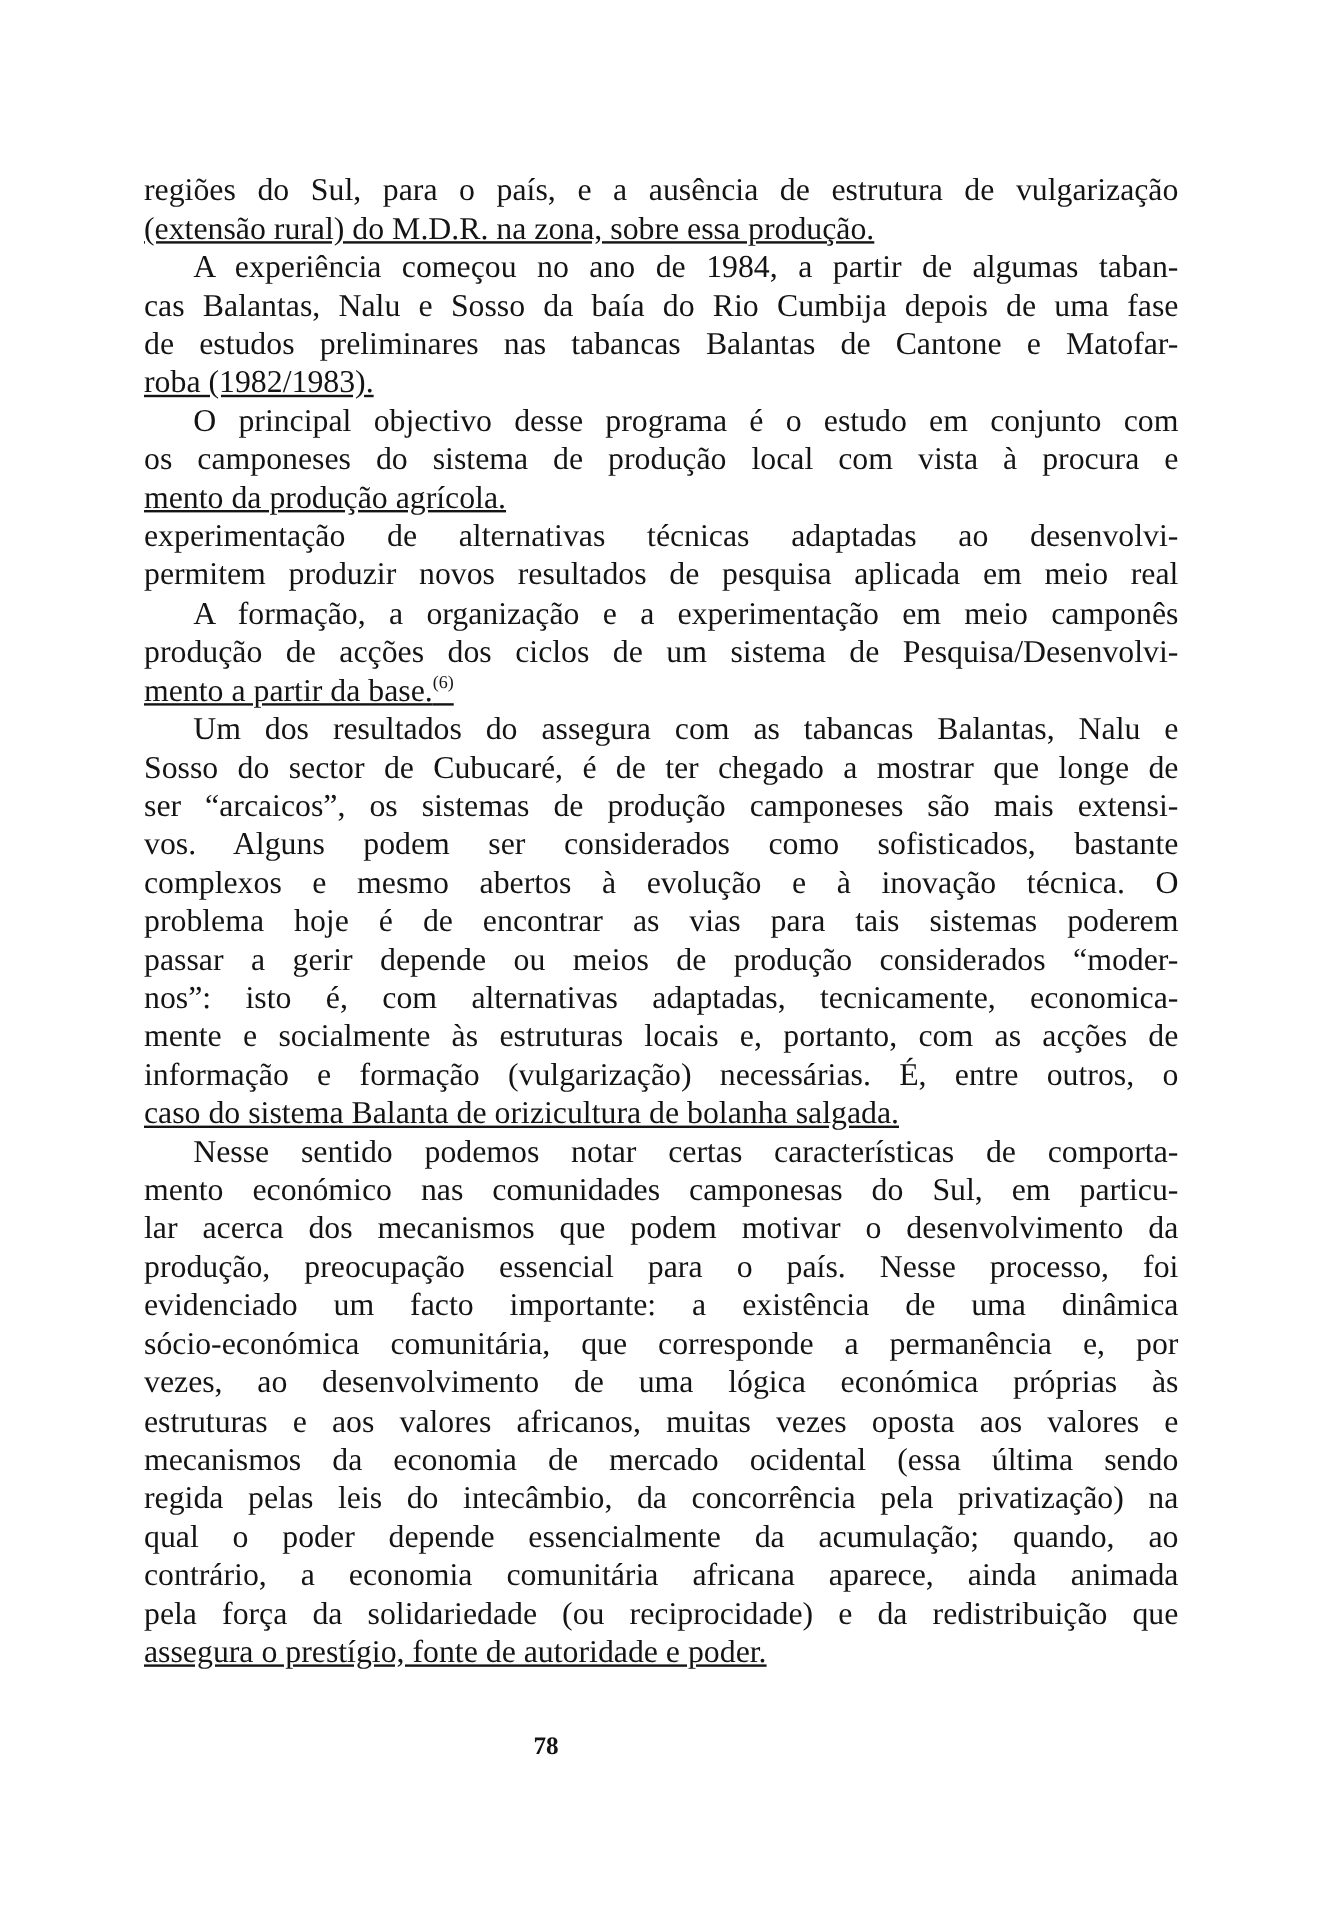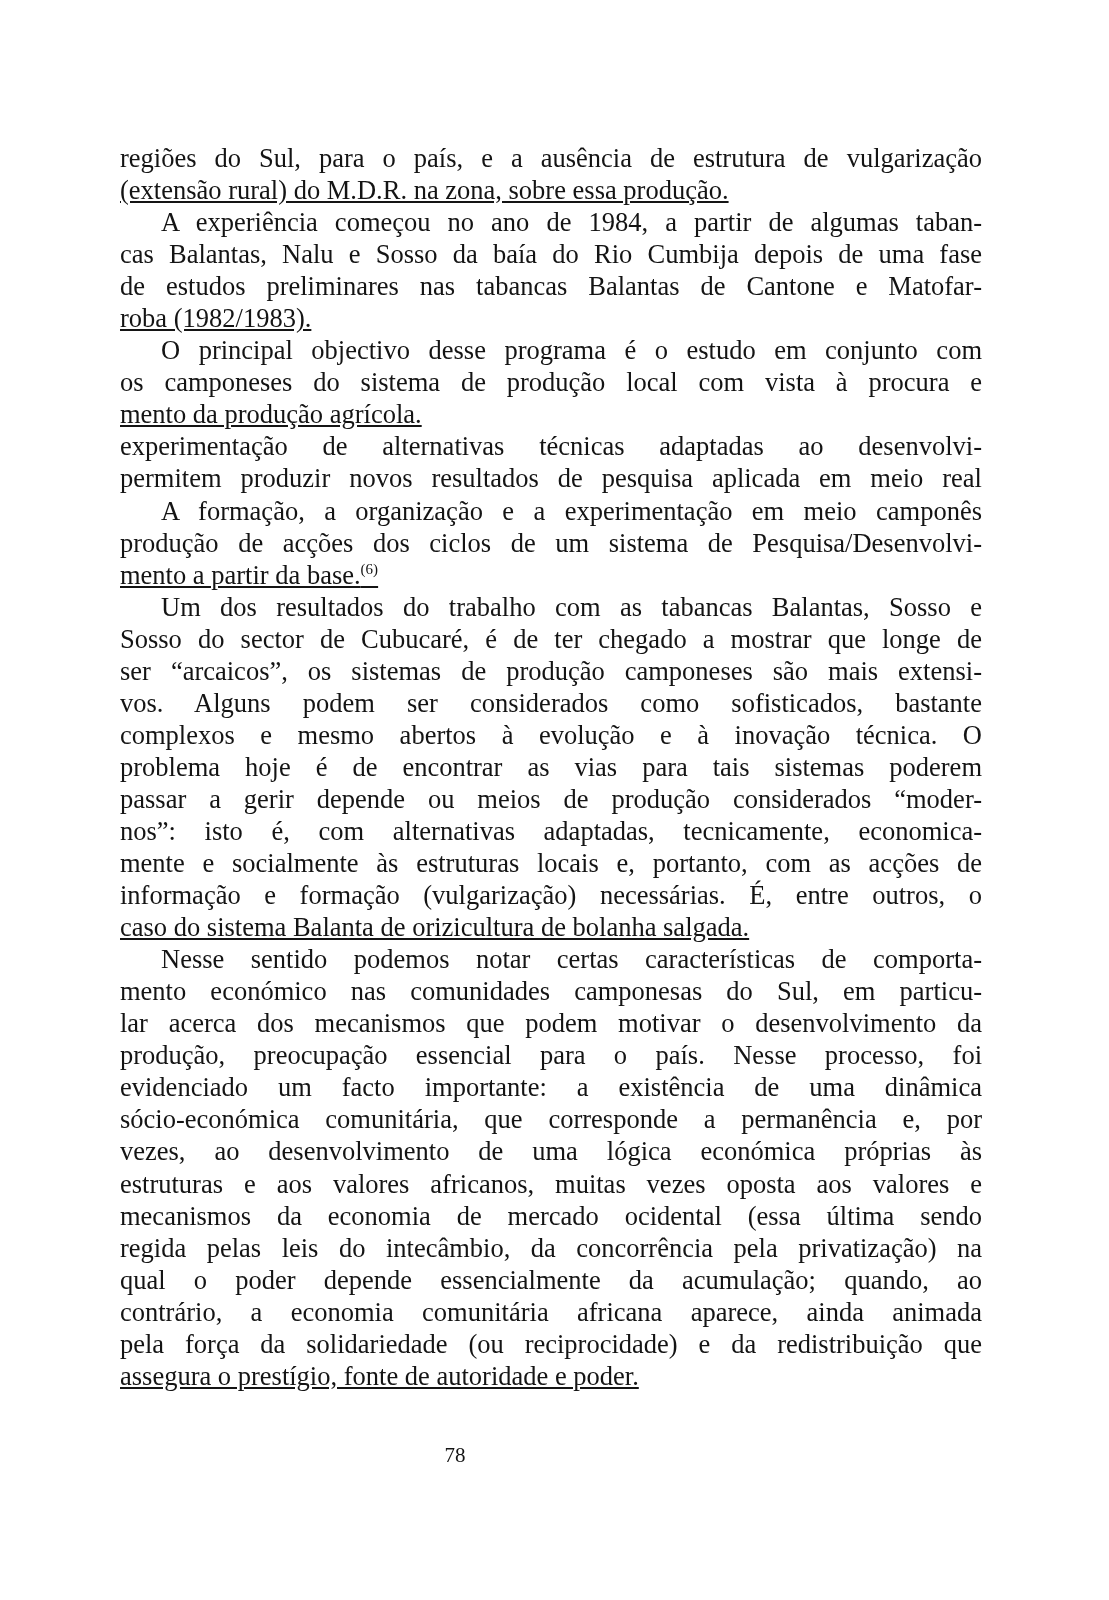--- a/index.html
+++ b/index.html
@@ -45,20 +45,21 @@
       line-height: 20px;
     }
     .page-number {
       position: absolute;
       left: 0;
       width: 910px;
       top: 1440px;
       text-align: center;
       font-size: 21px;
       line-height: 30px;
+      font-weight: bold;
     }
   </style>
 </head>
 <body>
 
 <div class="page-body">
 
   <div>
     <span class="line">regiões do Sul, para o país, e a ausência de estrutura de vulgarização</span>
     <span class="line last">(extensão rural) do M.D.R. na zona, sobre essa produção.</span>
@@ -79,21 +80,21 @@
   </div>
 
   <div>
     <span class="line">permitem produzir novos resultados de pesquisa aplicada em meio real</span>
     <span class="line indent">A formação, a organização e a experimentação em meio camponês</span>
     <span class="line">produção de acções dos ciclos de um sistema de Pesquisa/Desenvolvi-</span>
     <span class="line last"><span>mento a partir da base.</span><sup class="fn">(6)</sup></span>
   </div>
 
   <div>
-    <span class="line indent">Um dos resultados do trabalho com as tabancas Balantas, Sosso e</span>
+    <span class="line indent">Um dos resultados do assegura com as tabancas Balantas, Nalu e</span>
     <span class="line">Sosso do sector de Cubucaré, é de ter chegado a mostrar que longe de</span>
     <span class="line">ser “arcaicos”, os sistemas de produção camponeses são mais extensi-</span>
     <span class="line">vos. Alguns podem ser considerados como sofisticados, bastante</span>
     <span class="line">complexos e mesmo abertos à evolução e à inovação técnica. O</span>
     <span class="line">problema hoje é de encontrar as vias para tais sistemas poderem</span>
     <span class="line">passar a gerir depende ou meios de produção considerados “moder-</span>
     <span class="line">nos”: isto é, com alternativas adaptadas, tecnicamente, economica-</span>
     <span class="line">mente e socialmente às estruturas locais e, portanto, com as acções de</span>
     <span class="line">informação e formação (vulgarização) necessárias. É, entre outros, o</span>
     <span class="line last">caso do sistema Balanta de orizicultura de bolanha salgada.</span>

